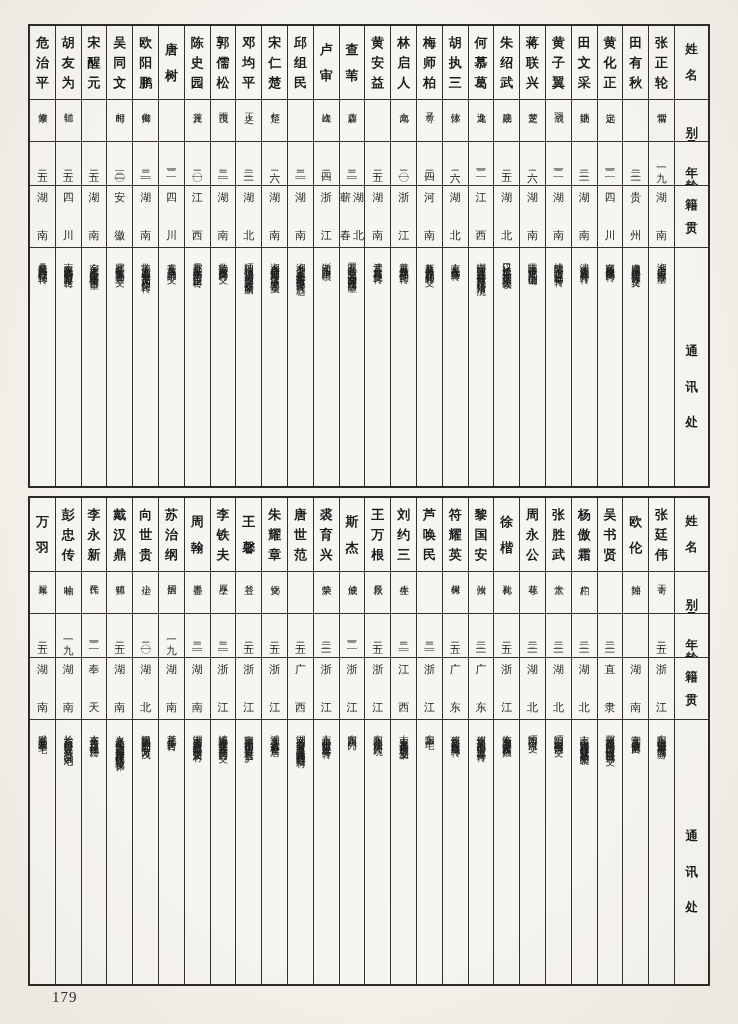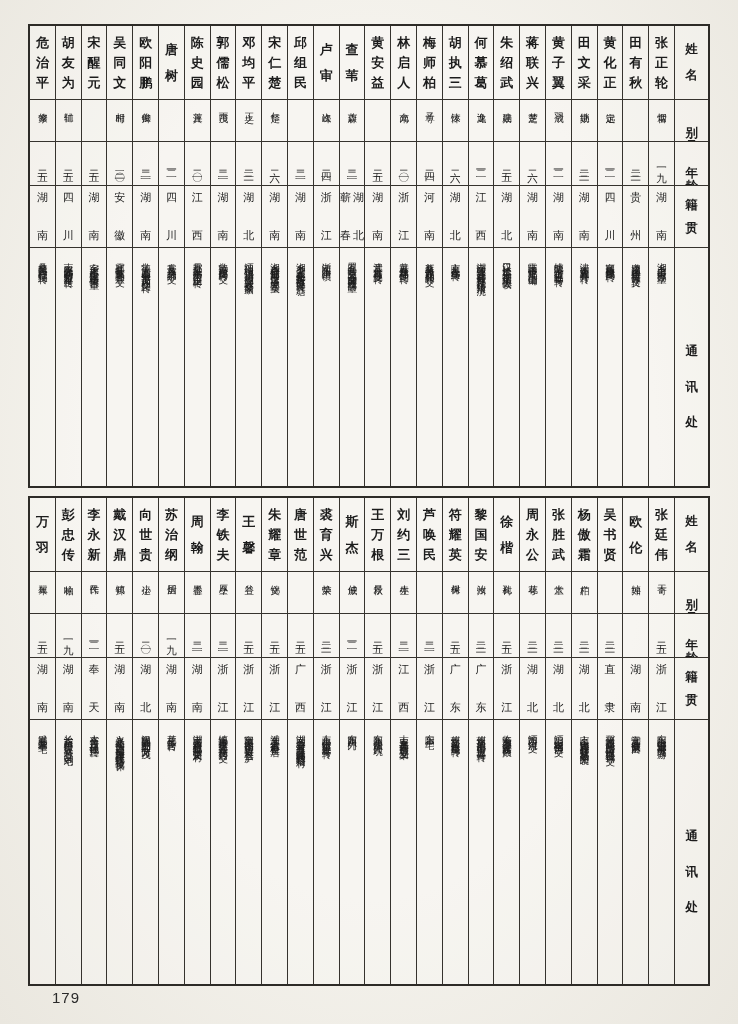--- a/index.html
+++ b/index.html
@@ -56,21 +56,21 @@
   
   .hcol .cell { display:flex; flex-direction:column; align-items:center; }
   .hcol .cell span { font-size:12.5px; font-weight:700; line-height:1; }
   .hcol .c-name, .hcol .c-alias, .hcol .c-age { justify-content:space-evenly; padding:4px 0; }
   .hcol .c-origin { flex-direction:column; justify-content:center; gap:11px; padding:0; }
   .hcol .c-addr { flex-direction:column; justify-content:center; gap:27px; }
 
   .pagenum {
     position:absolute; left:52px; top:989px;
     font-size:15px; letter-spacing:1px; color:#2a2a2a;
-    font-family:Liberation Sans, sans-serif;
+    font-family:Liberation Serif, serif;
   }
 </style>
 </head>
 <body>
 
 <div class="page">
   <div class="dtable top" id="table-top">
       <div class="col hcol">
         <div class="cell c-name">
           <span>姓</span>

